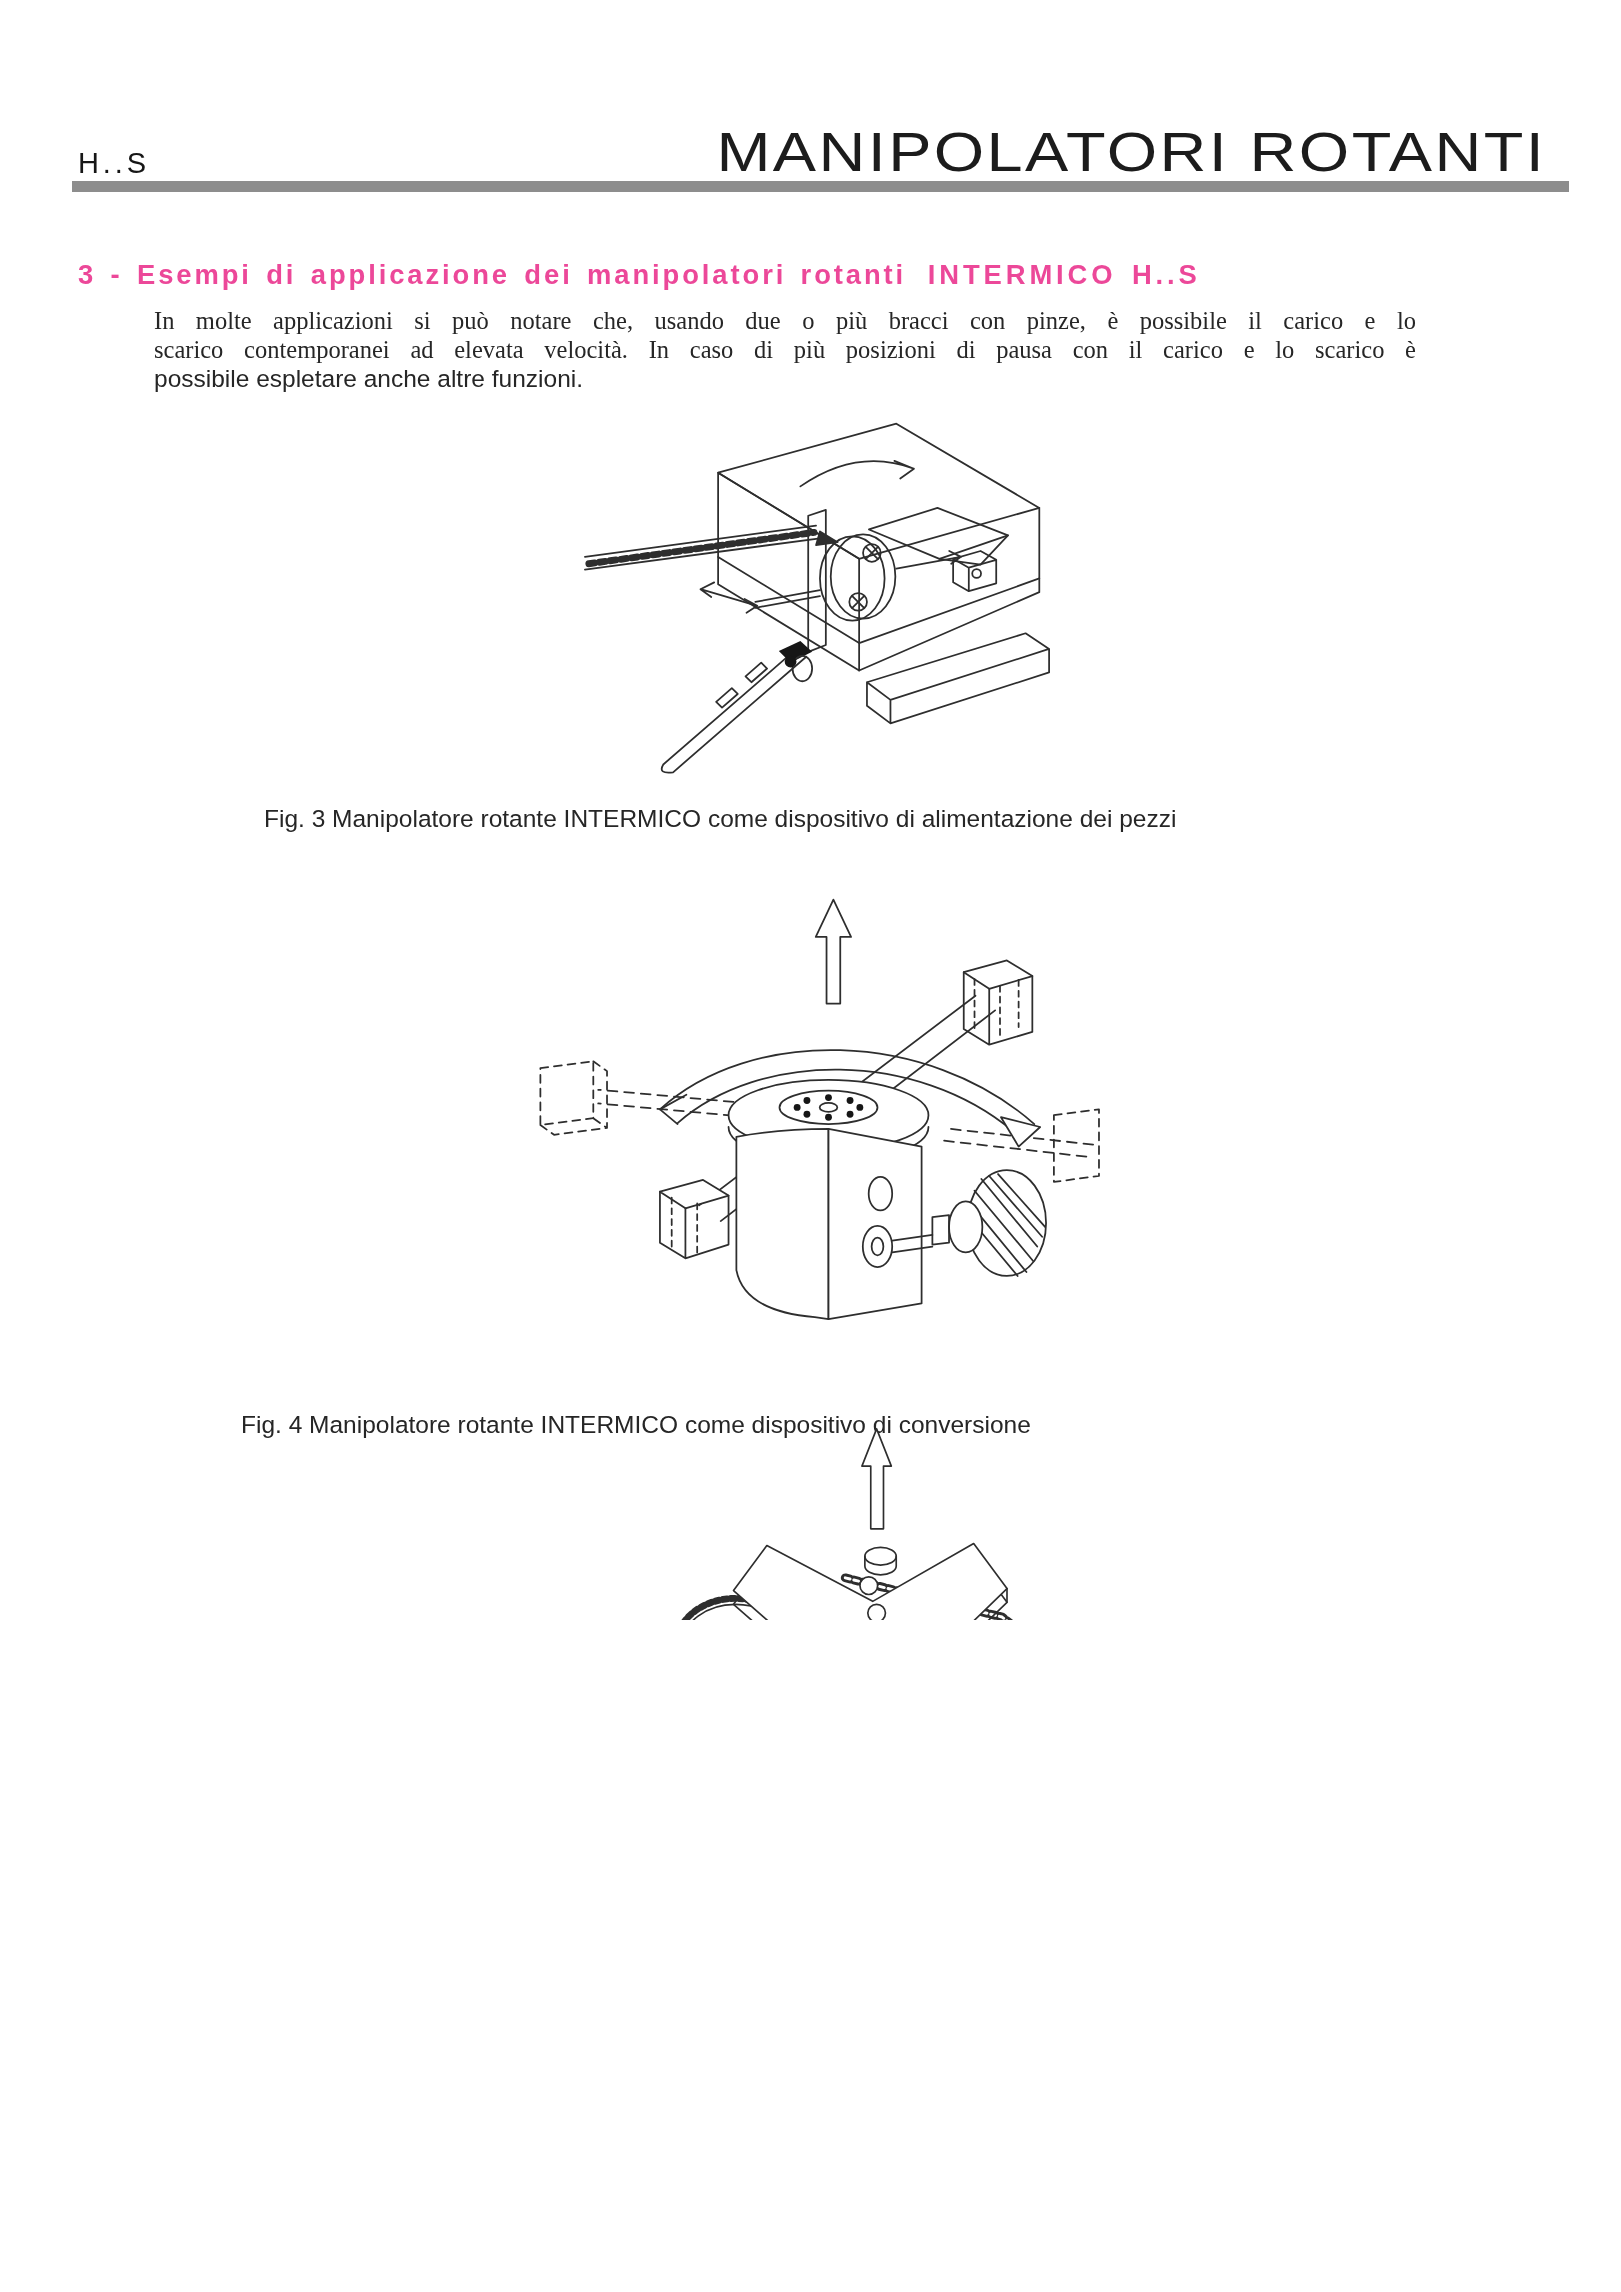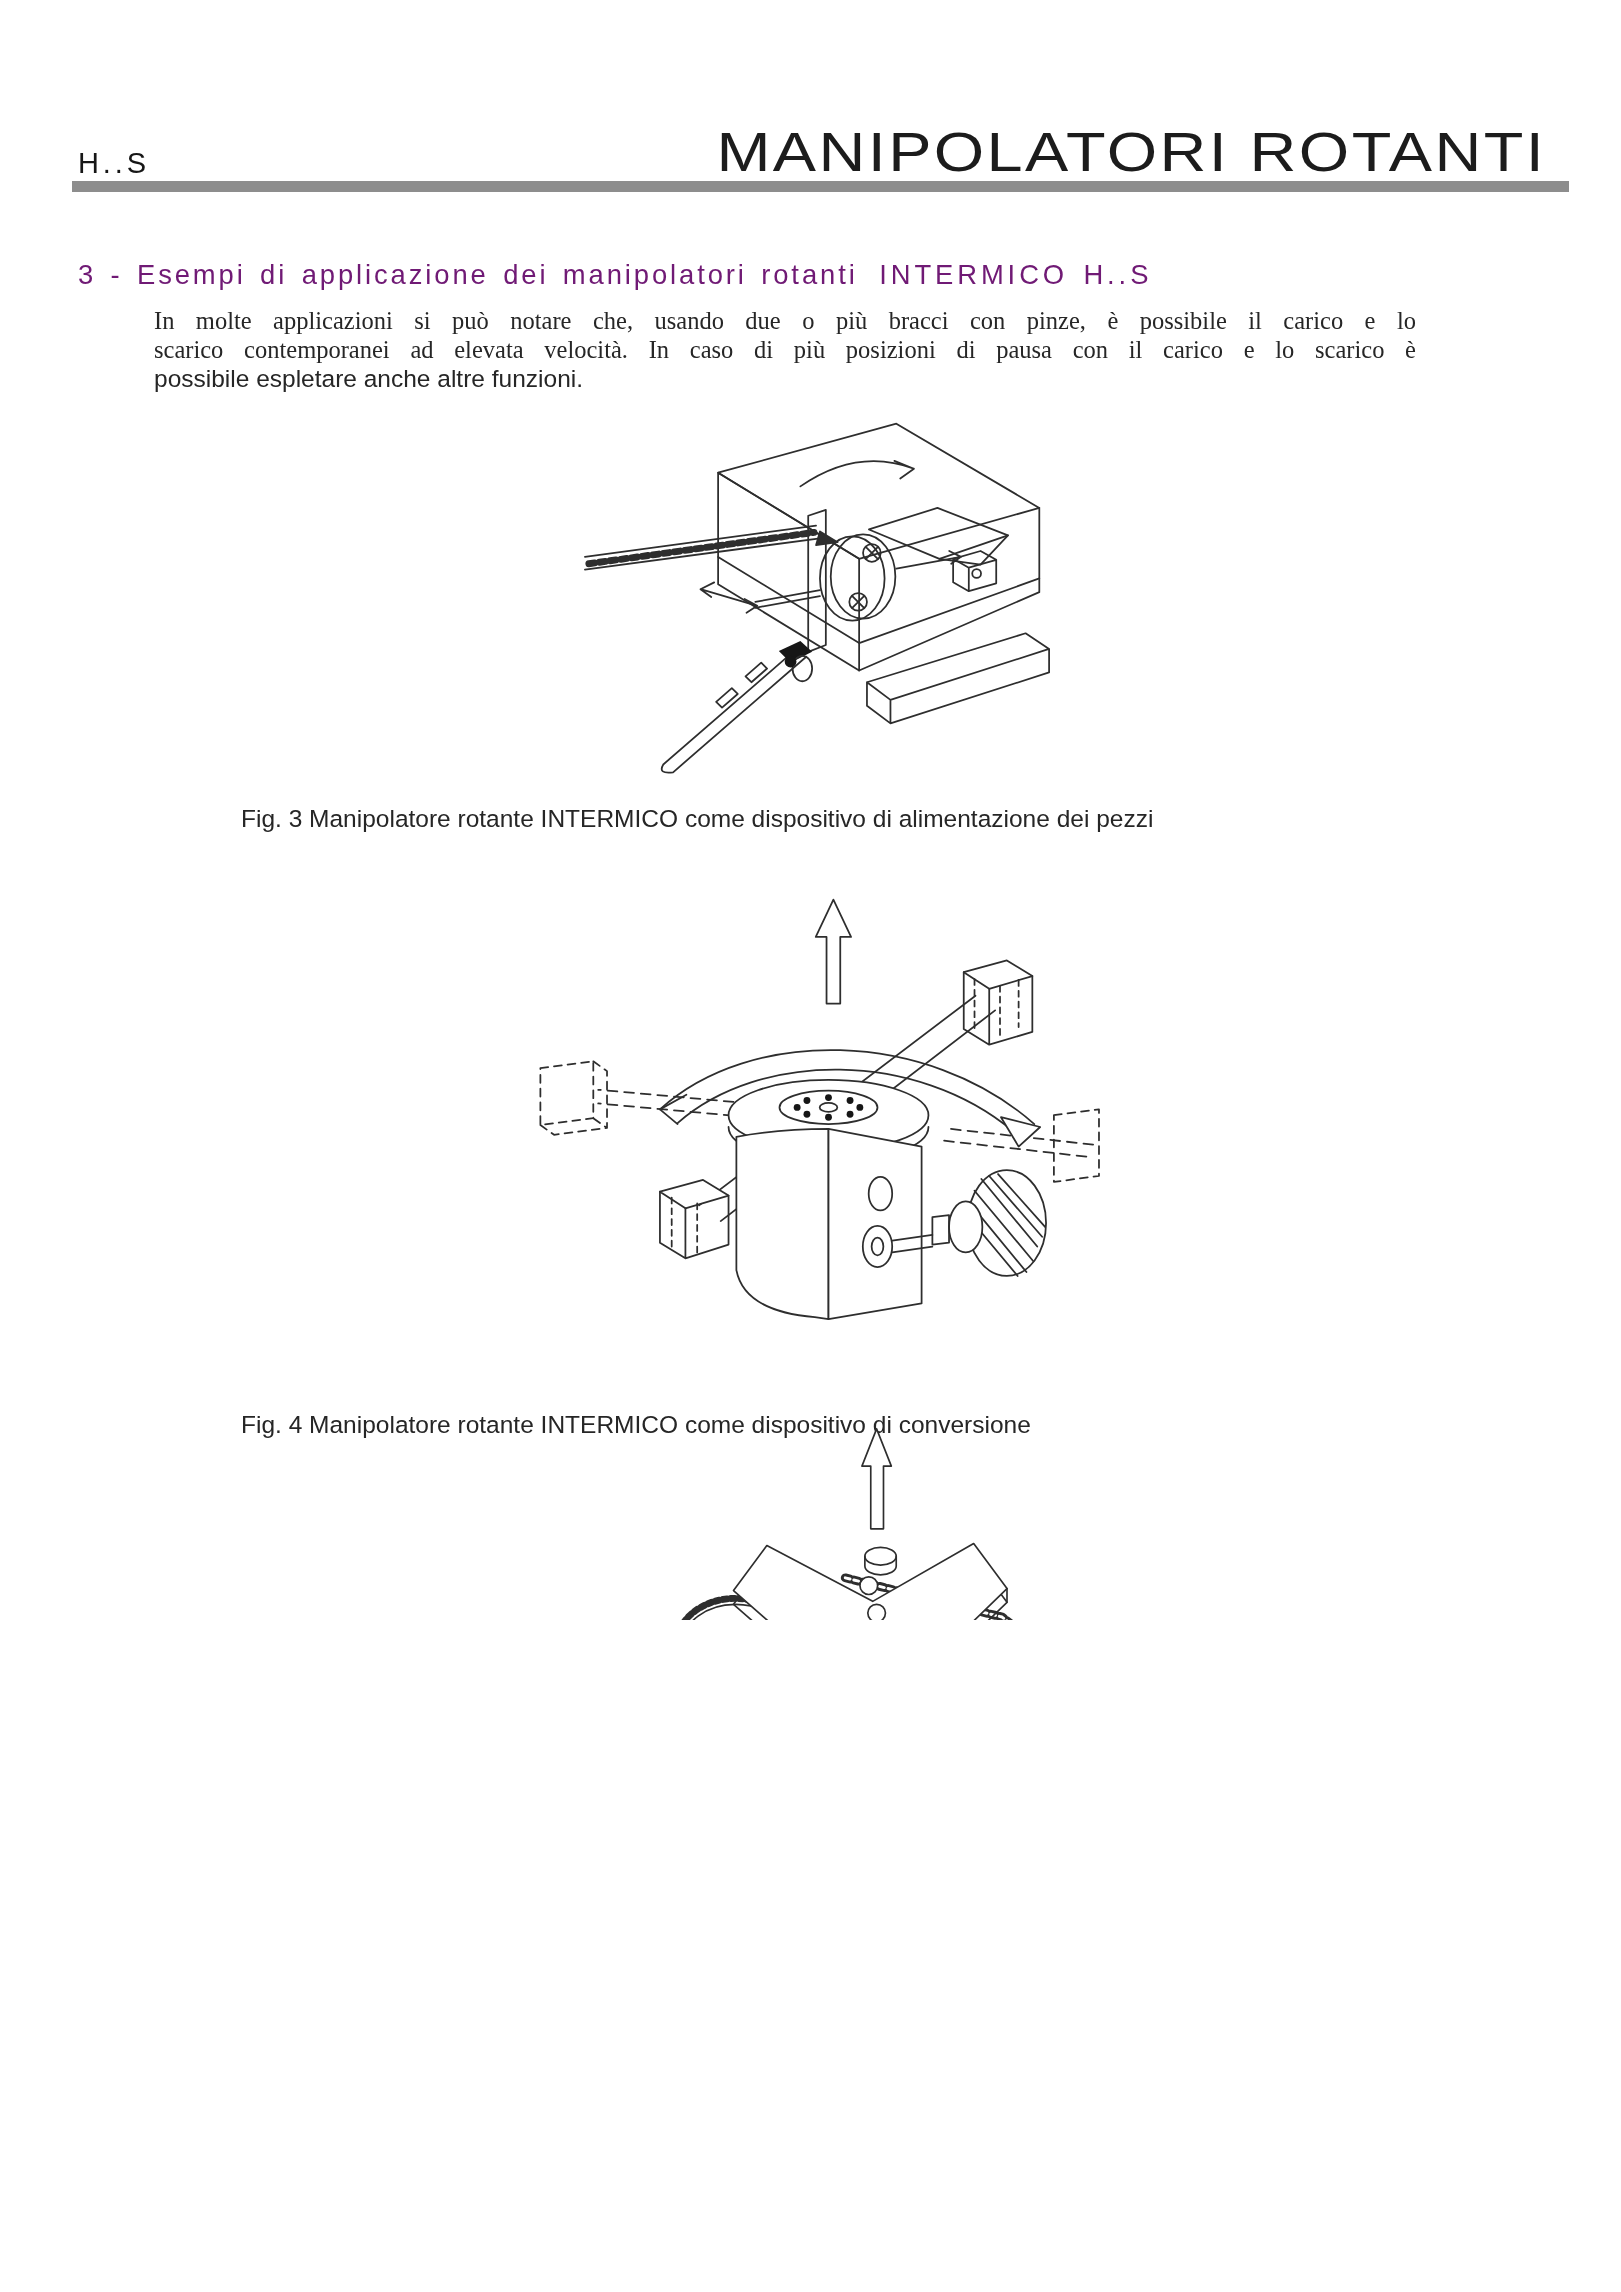--- a/index.html
+++ b/index.html
@@ -8,34 +8,34 @@
 
   
   .model-code{position:absolute;left:78px;top:147px;font-size:29px;letter-spacing:3.9px;
               color:#161616;font-weight:400;}
   .page-title{position:absolute;right:75px;top:120px;font-size:55px;letter-spacing:2px;
               color:#1c1c1c;font-weight:400;white-space:nowrap;
               transform:scale(1.18,1.02);transform-origin:right bottom;}
   .header-rule{position:absolute;left:72px;top:181px;width:1497px;height:10.8px;background:#8d8d8d;}
 
   
-  .section-heading{position:absolute;left:78px;top:259px;font-size:27.4px;font-weight:normal;
-                   color:#701a75;letter-spacing:2.9px;word-spacing:3.9px;white-space:nowrap;}
+  .section-heading{position:absolute;left:78px;top:259px;font-size:27.4px;font-weight:bold;
+                   color:#ec4899;letter-spacing:2.9px;word-spacing:3.9px;white-space:nowrap;}
   .section-heading .hl{margin-left:21.6px;letter-spacing:3.9px;}
 
   
   .intro{position:absolute;left:154px;top:306px;width:1262px;font-size:24.5px;
          line-height:29px;color:#262626;}
   .jline{text-align:justify;text-align-last:justify;font-family:Liberation Serif, serif;}
 
   
   .fig{position:absolute;}
   .fig svg{display:block;}
   .caption{position:absolute;left:241px;font-size:24.5px;color:#262626;line-height:30px;}
-  .cap3{top:804px;}
+  .cap3{top:804px;margin-left:23px;}
   .cap4{top:1370px;margin-top:40px;}
   .cap5{top:1949px;width:1149px;}
 
   
   .footer-bar{position:absolute;left:1189px;top:2179px;width:314px;height:43px;
       background:linear-gradient(90deg,#8a8a8a 0%,#e8e8e8 9%,#f8f8f8 20%,#b5b5b5 42%,
                  #6a6a6a 65%,#3a3a3a 82%,#1a1a1a 100%);}
   .footer-logo{position:absolute;left:1292px;top:2156px;}
   .page-number{position:absolute;left:1408px;top:2180px;font-size:27.4px;font-weight:bold;
                color:#ffffff;letter-spacing:1px;}

